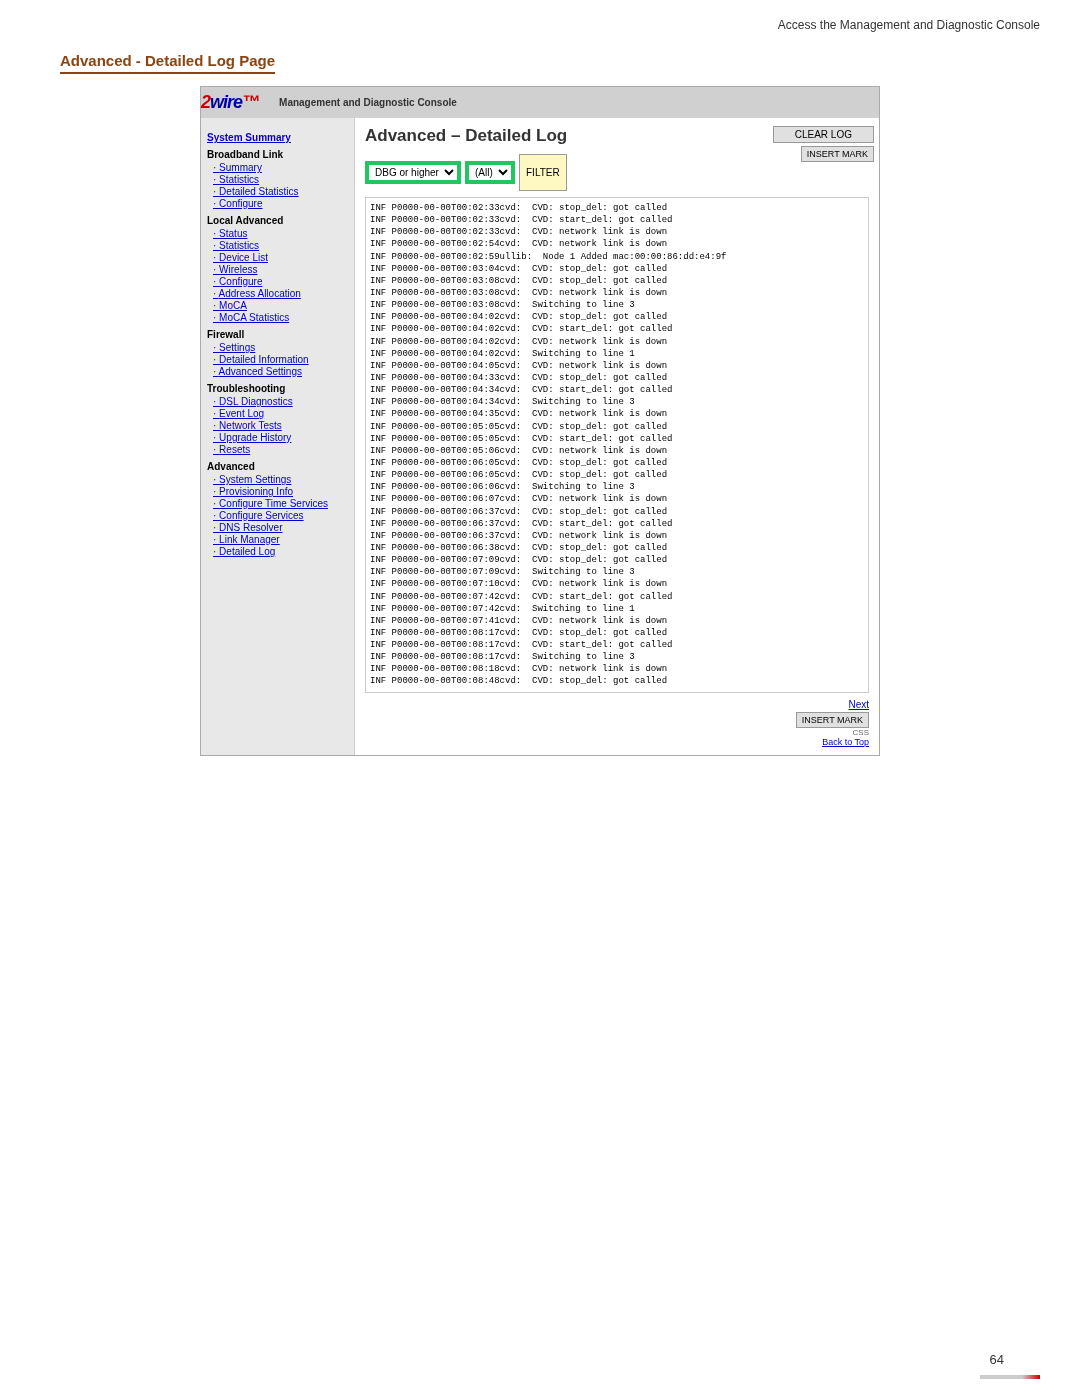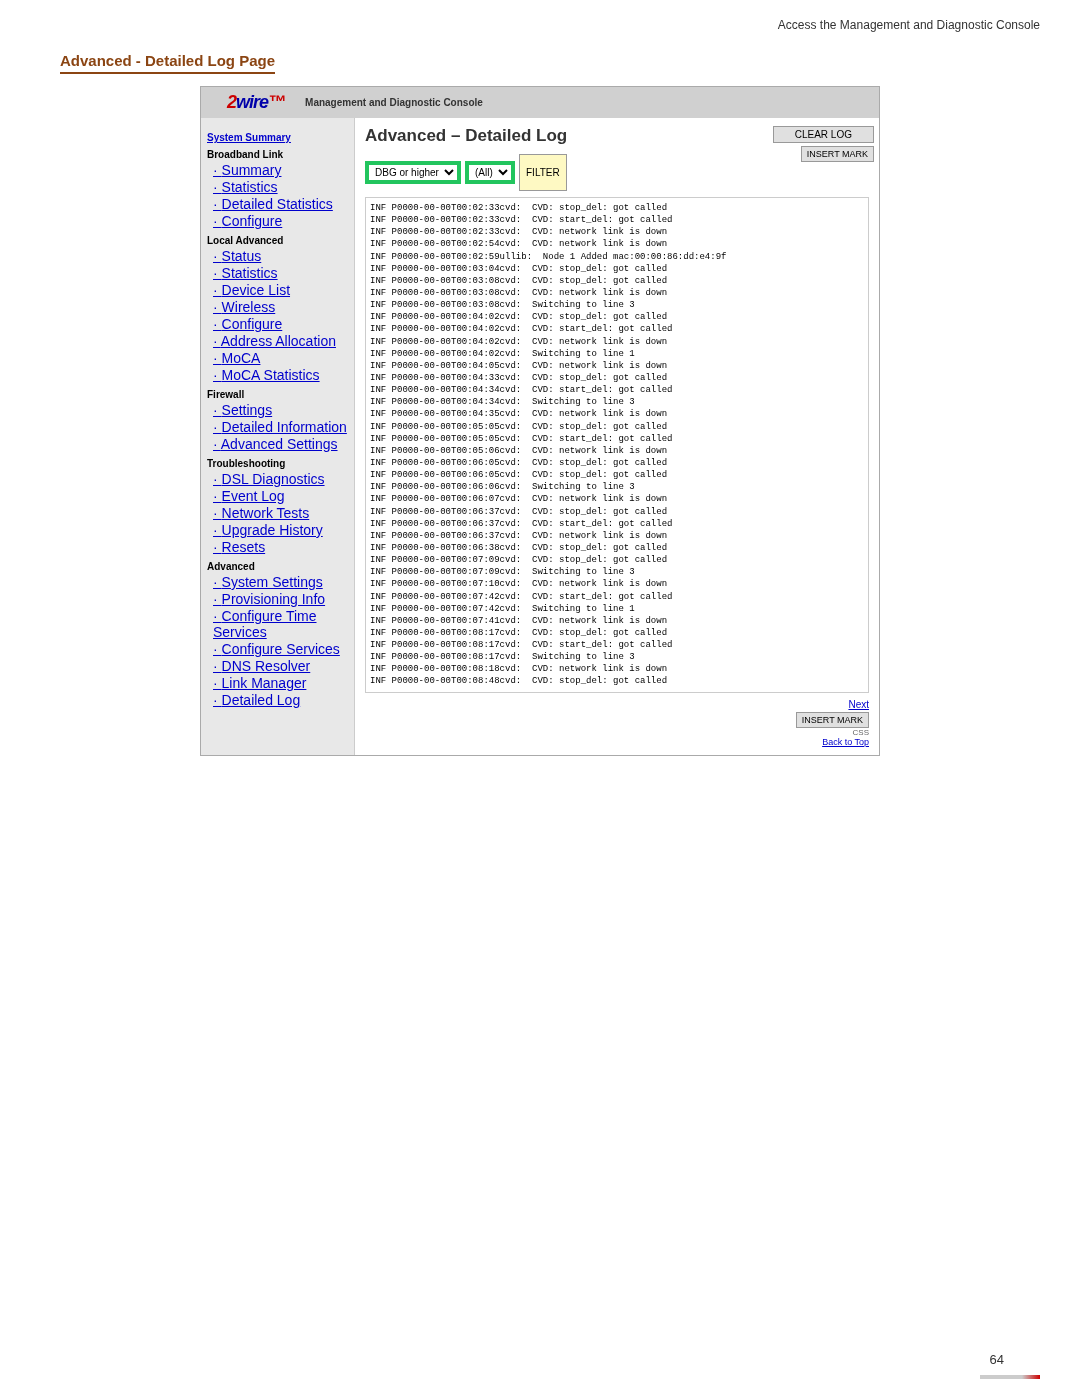--- a/index.html
+++ b/index.html
@@ -45,21 +45,21 @@
     .console-box {
       border: 1px solid #aaa;
       background: #f0f0f0;
       padding: 0;
       width: 680px;
       margin: 0 auto;
     }
 
     .console-header {
       background: #d0d0d0;
-      padding: 5px 26px;
+      padding: 5px 0;
       display: flex;
       align-items: center;
       gap: 10px;
     }
 
     .console-logo {
       font-size: 18px;
       font-weight: bold;
       color: #cc0000;
       font-style: italic;
@@ -89,21 +89,21 @@
 
     .sidebar-section-title {
       font-size: 10px;
       font-weight: bold;
       color: #000;
       margin-top: 6px;
       margin-bottom: 2px;
     }
 
     .sidebar-item {
-      font-size: 14px;
+      font-size: 10px;
       color: #0000cc;
       text-decoration: underline;
       cursor: pointer;
       display: block;
       margin-bottom: 1px;
       padding-left: 6px;
     }
 
     .sidebar-item:before {
       content: "· ";

